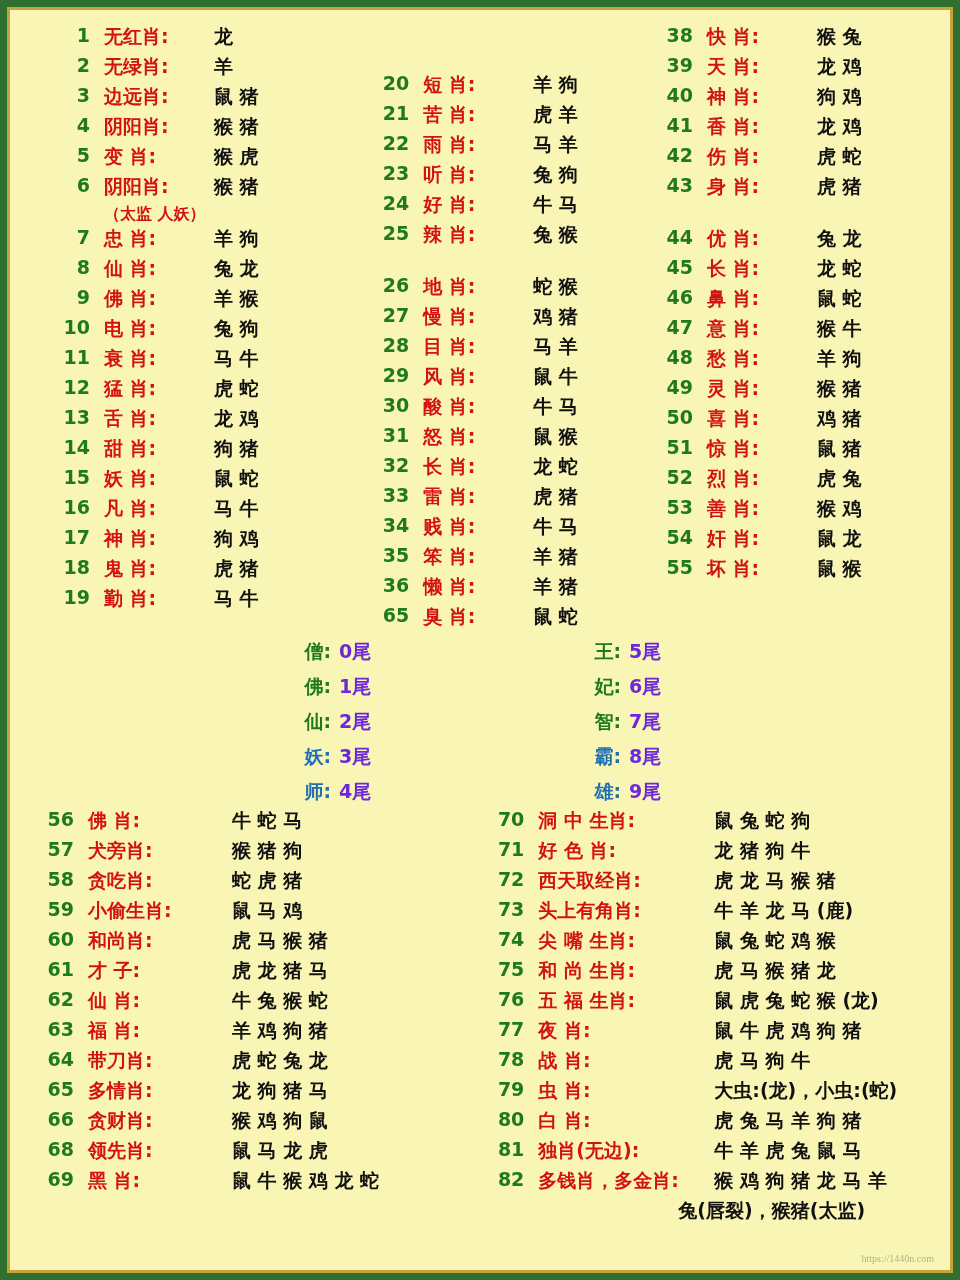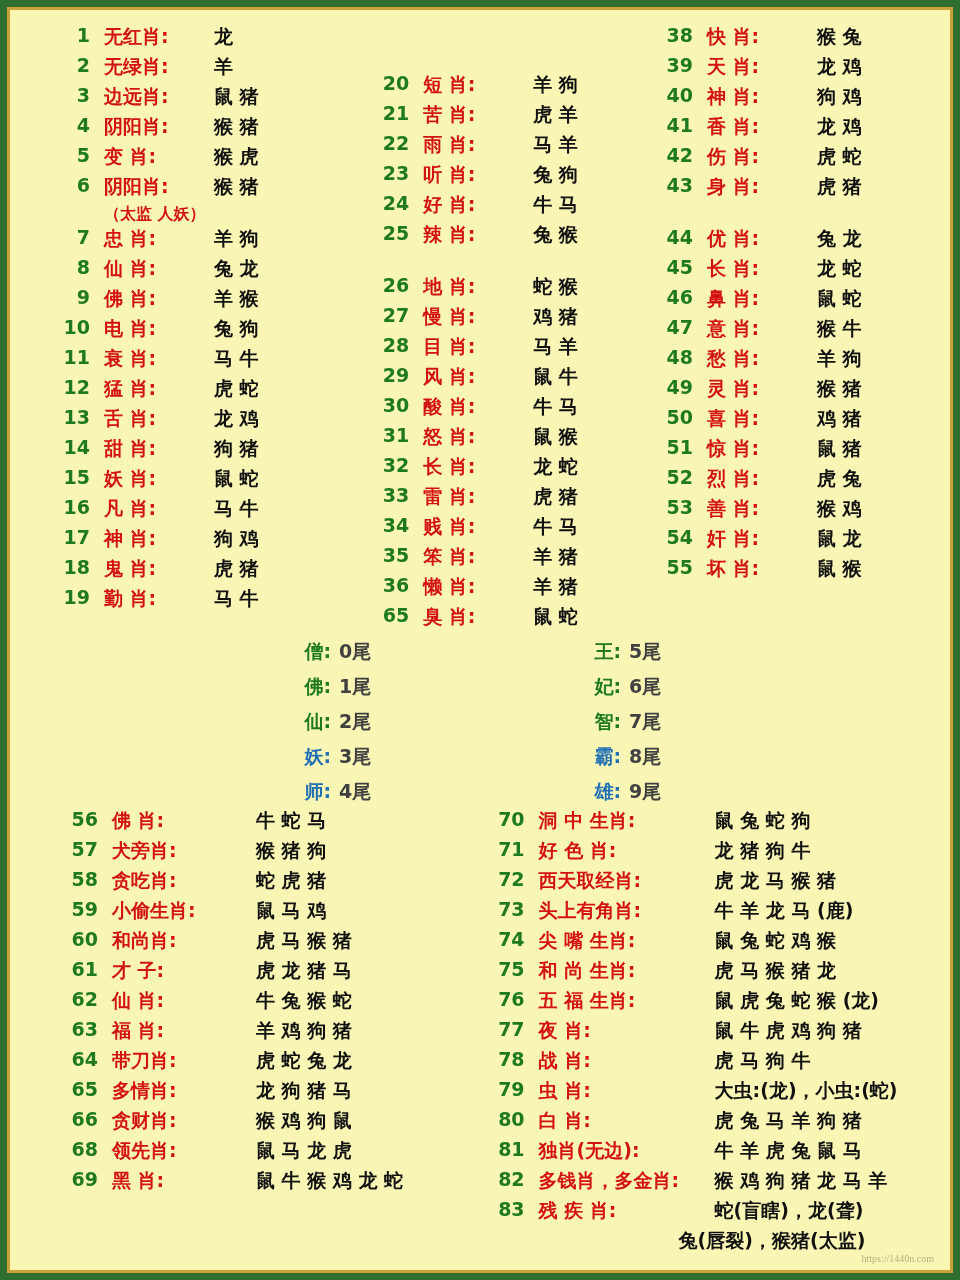--- a/index.html
+++ b/index.html
@@ -44,28 +44,28 @@
   .subrow{height:22px;padding-left:60px;}
 
   
   .tails{
     position:absolute;top:628px;left:0;width:100%;
     display:flex;justify-content:center;gap:150px;
   }
   .tailcol{display:flex;flex-direction:column;gap:7px;}
   .tailrow{display:flex;align-items:center;height:28px;}
   .tailrow .tk{width:66px;text-align:right;font-weight:bold;font-size:19px;}
-  .tailrow .tv{width:66px;text-align:left;font-weight:bold;font-size:19px;color:#404040;margin-left:8px;}
+  .tailrow .tv{width:66px;text-align:left;font-weight:bold;font-size:19px;color:#6d28d9;margin-left:8px;}
 
   
   .bottom{
     position:absolute;top:798px;left:0;width:100%;
     display:flex;
   }
-  .b1{width:470px;padding-left:42px;box-sizing:border-box;}
+  .b1{width:470px;padding-left:18px;box-sizing:border-box;}
   .b2{width:490px;padding-left:8px;box-sizing:border-box;}
   .brow{display:flex;align-items:flex-start;height:30px;}
   .brow .num{width:46px;margin-right:14px;}
   .brow .lbl{width:130px;}
   .brow .val{margin-left:14px;}
   .b2 .brow .lbl{width:160px;}
   .b2 .brow .val{margin-left:16px;}
   .controw{display:flex;height:30px;}
   .controw .pad{width:200px;}
 
@@ -549,25 +549,20 @@
       <div class="brow">
         <span class="num">81</span>
         <span class="lbl">独肖(无边):</span>
         <span class="val">牛 羊 虎 兔 鼠 马</span>
       </div>
       <div class="brow">
         <span class="num">82</span>
         <span class="lbl" style="width:176px">多钱肖，多金肖:</span>
         <span class="val" style="margin-left:0">猴 鸡 狗 猪 龙 马 羊</span>
       </div>
-      <div class="brow">
-        <span class="num">83</span>
-        <span class="lbl">残  疾  肖:</span>
-        <span class="val">蛇(盲瞎)，龙(聋)</span>
-      </div>
       <div class="controw">
         <span class="pad"></span>
         <span class="val">兔(唇裂)，猴猪(太监)</span>
       </div>
     </div>
   </div>
 
   <div class="watermark">https://1440n.com</div>
 
 </div>

